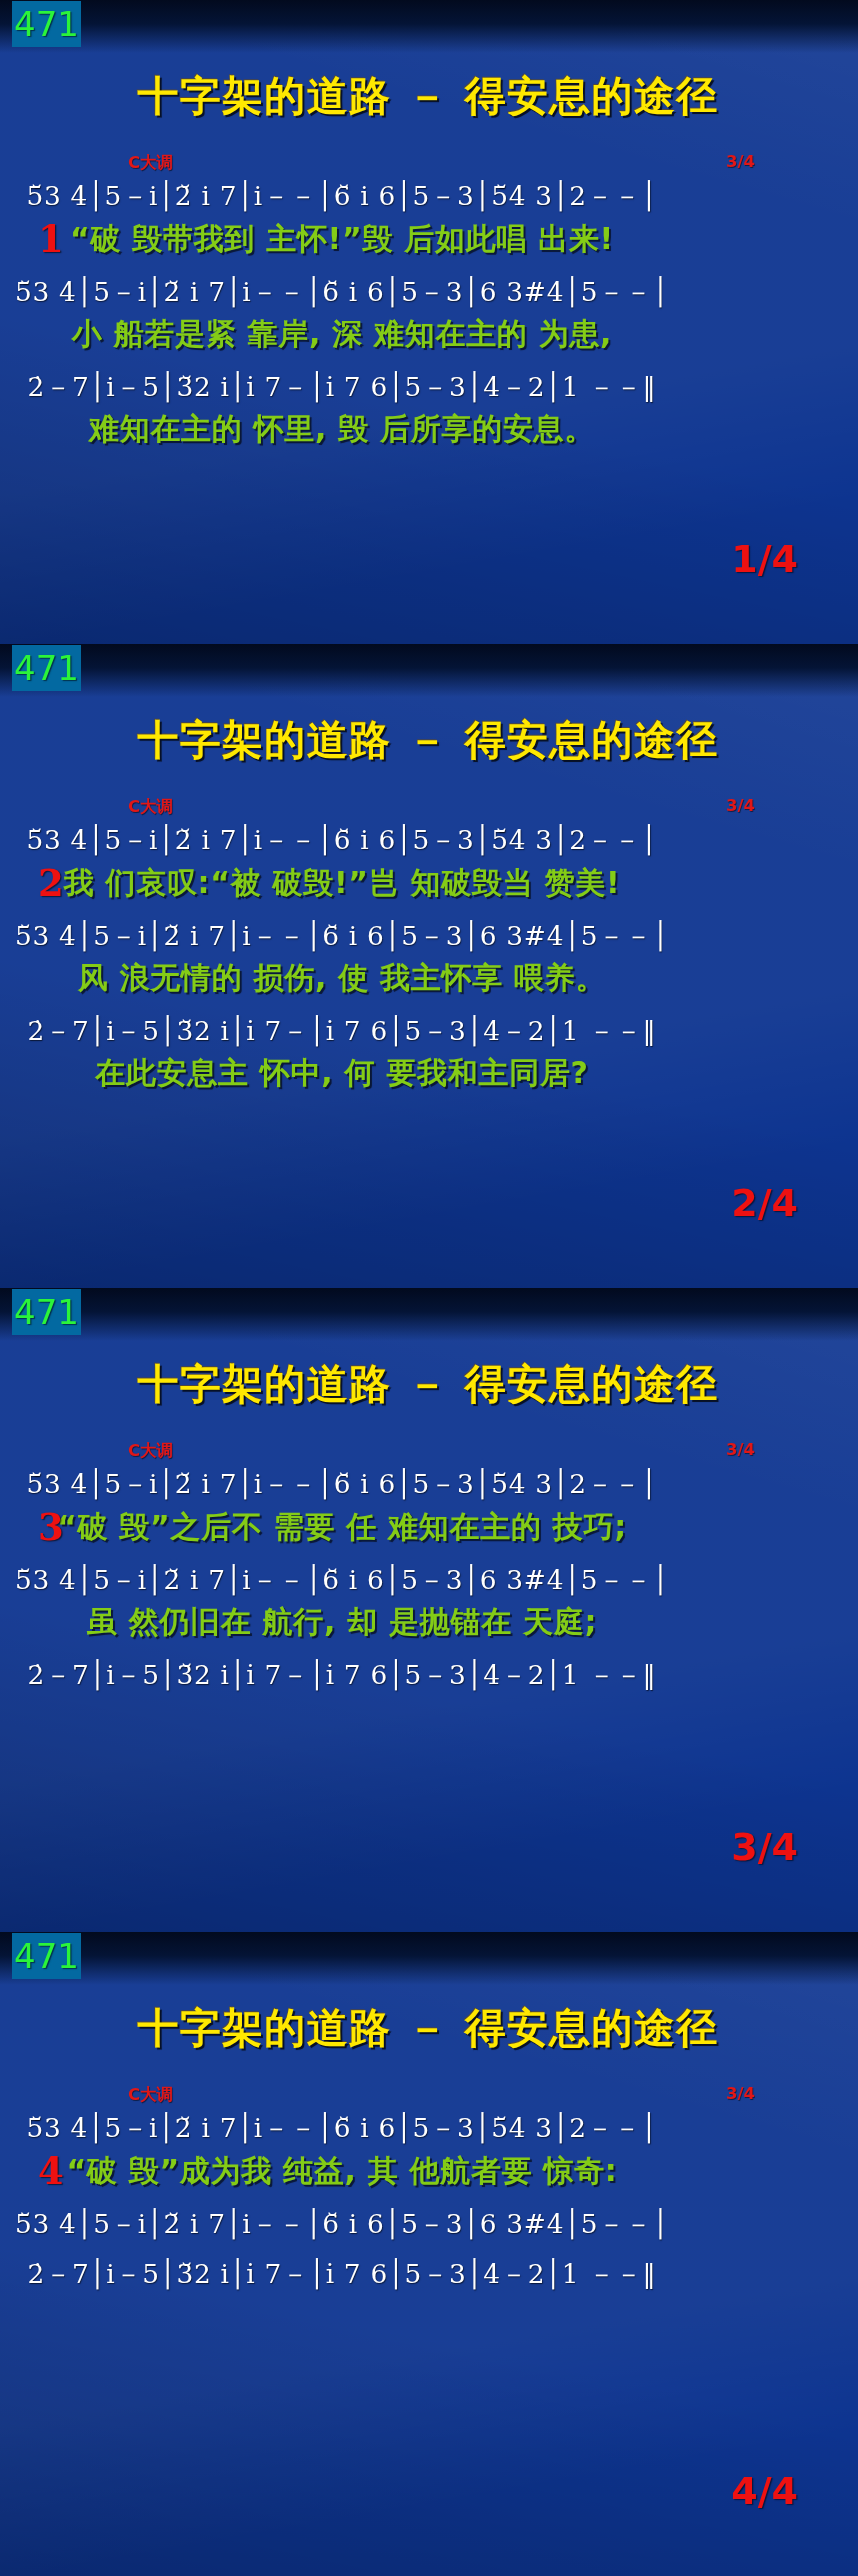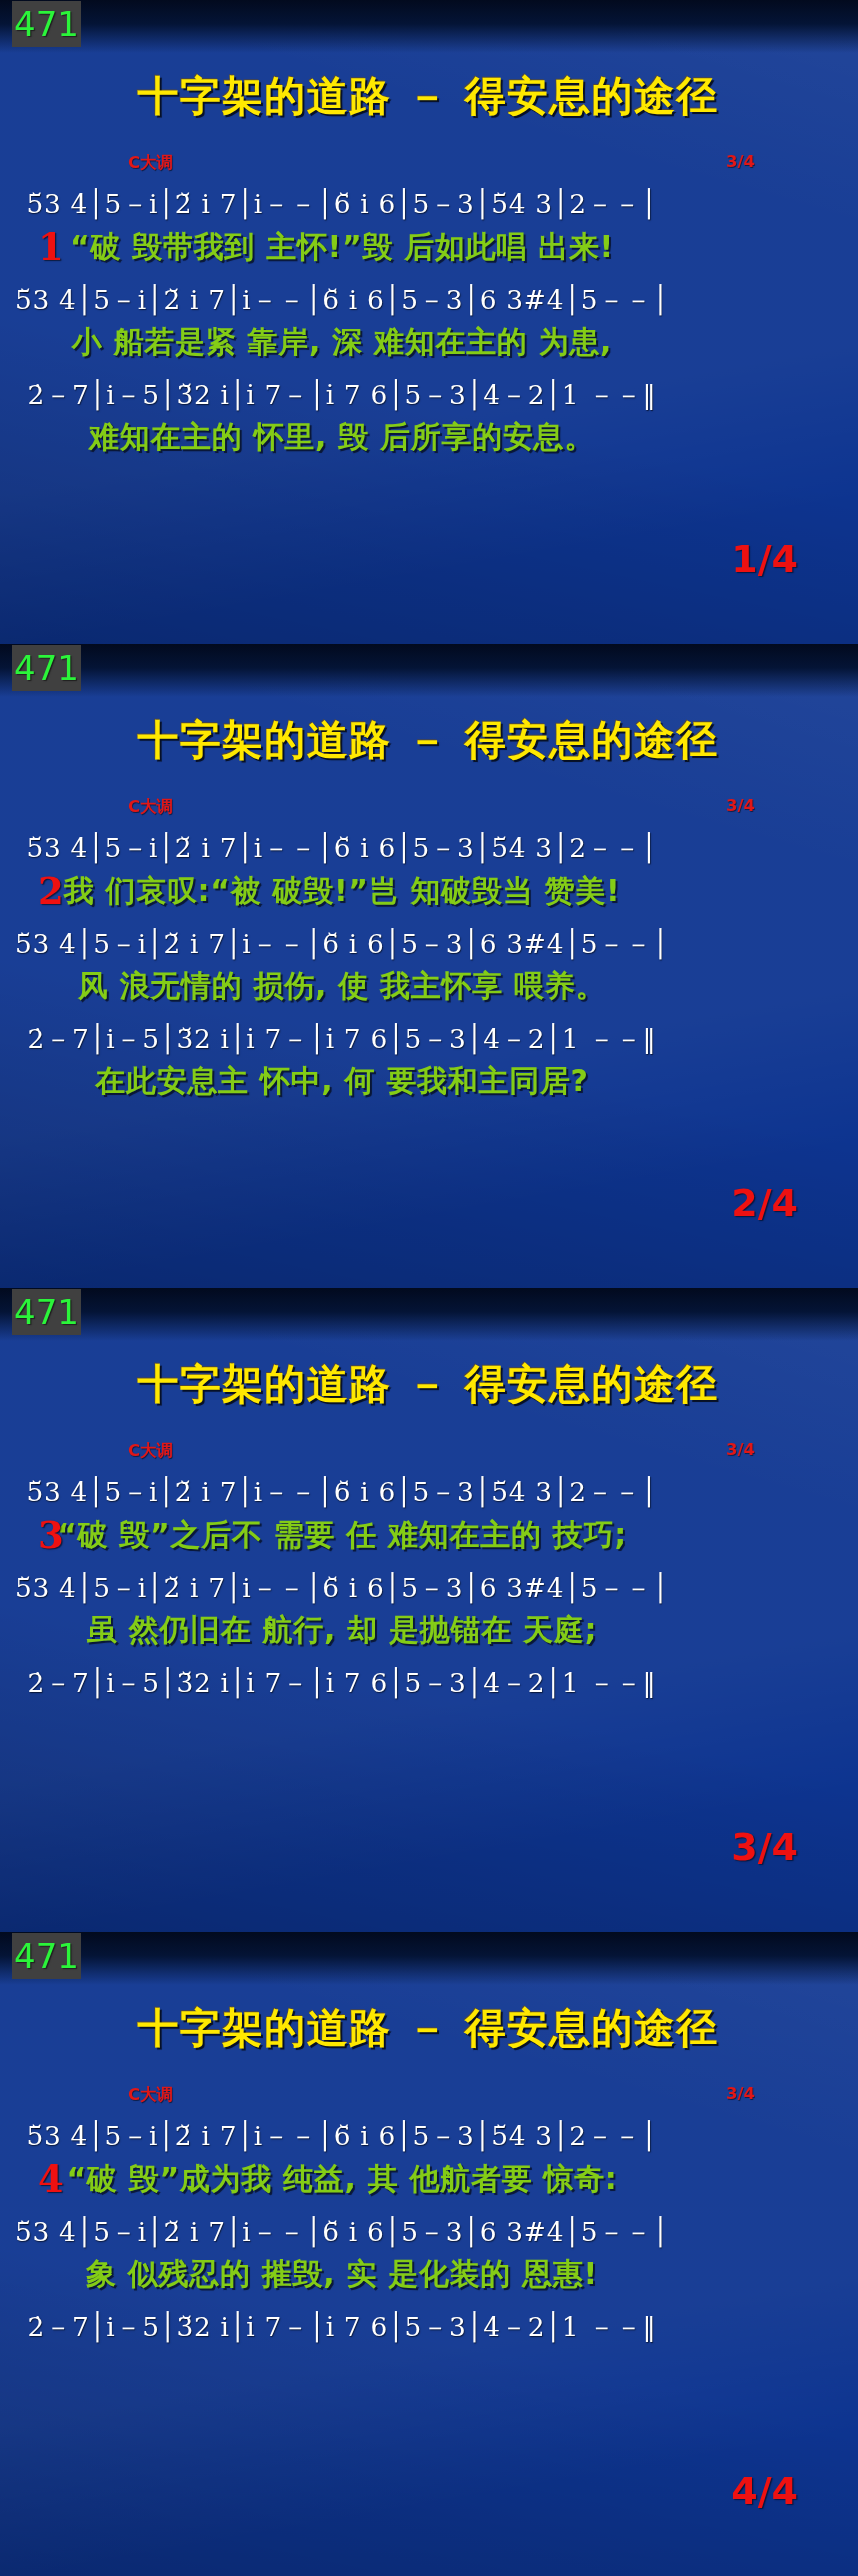--- a/index.html
+++ b/index.html
@@ -53,21 +53,21 @@
   }
   .slide > * { position: relative; z-index: 2; }
 
   
   .num-chip {
     position: absolute;
     left: 12px;
     top: 1.3px;
     width: 69px;
     height: 46px;
-    background: #404040;
+    background: #0369a1;
     display: flex;
     align-items: center;
     justify-content: center;
   }
   .num-chip span {
     color: #2bf43a;
     font-size: 34px;
     line-height: 1;
     font-family: "DejaVu Sans", "Liberation Sans", sans-serif;
     text-shadow: 1.3px 1.3px 1.3px rgba(0,0,0,0.55);
@@ -112,21 +112,21 @@
     top: 0;
     color: #e01717;
     font-size: 16.5px;
     font-weight: bold;
     text-shadow: 0.7px 0.7px 0.7px rgba(0,0,0,0.5);
   }
 
   
   .body-block {
     position: absolute;
-    top: 184px;
+    top: 176px;
     left: 0;
     width: 684px;
   }
 
   .stave {
     position: relative;
     height: 41px;
     display: flex;
     align-items: flex-end;
     justify-content: center;
@@ -307,23 +307,20 @@
         <span class="notes">5̆3 4│5－i│2̆ i 7│i－－│6̆ i 6│5－3│5̆4 3│2－－│</span>
       </div>
       <div class="lyric-row">
         <span class="verse-no">4</span>
         <span class="lyric">“破 毁”成为我 纯益, 其 他航者要 惊奇:</span>
       </div>
       <div class="gap-sm"></div>
       <div class="stave">
         <span class="notes">5̆3 4│5－i│2̆ i 7│i－－│6̆ i 6│5－3│6 3#4│5－－│</span>
       </div>
-      <div class="lyric-row">
-        <span class="lyric">象 似残忍的 摧毁, 实 是化装的 恩惠!</span>
-      </div>
       <div class="gap-sm"></div>
       <div class="stave">
         <span class="notes">2̇－7│i－5│3̆2 i│i̇ 7－│i̇ 7 6│5－3│4－2│1 －－‖</span>
       </div>
     </div>
 
     <div class="page-counter">4/4</div>
   </section>
 
 </div>

